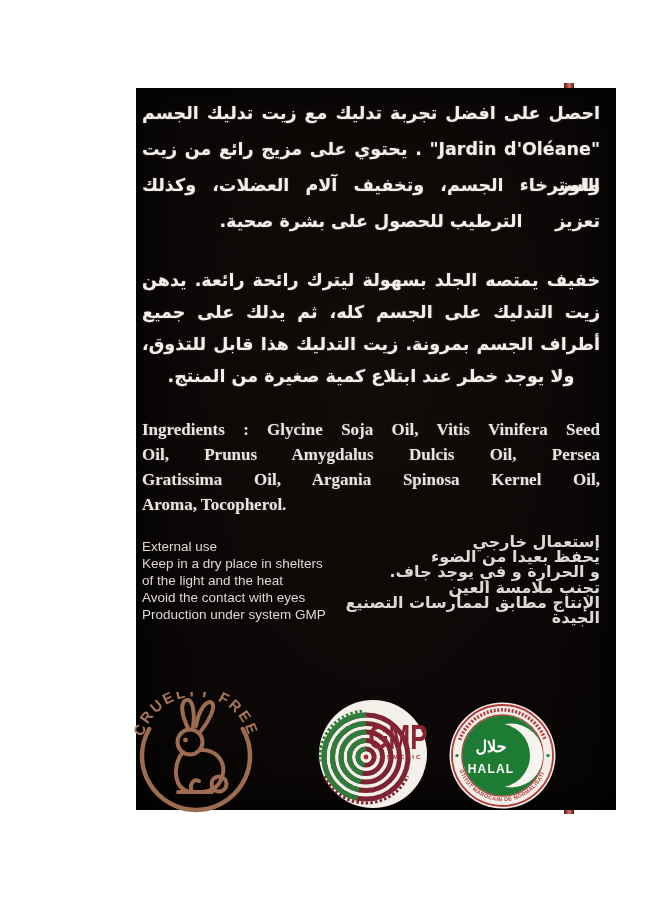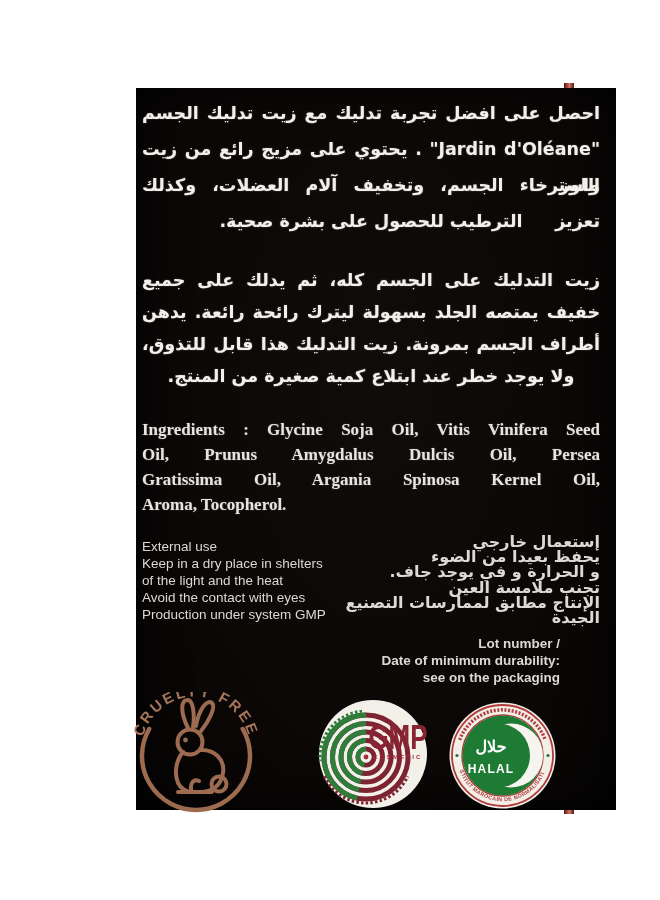--- a/index.html
+++ b/index.html
@@ -60,22 +60,22 @@
 <div class="label">
 
   <div class="blk para para1" dir="rtl">
     <span class="line jl">احصل على افضل تجربة تدليك مع زيت تدليك الجسم</span>
     <span class="line jl">"Jardin d'Oléane" . يحتوي على مزيج رائع من زيت اللوز</span>
     <span class="line jl">واسترخاء الجسم، وتخفيف آلام العضلات، وكذلك تعزيز</span>
     <span class="line cl">الترطيب للحصول على بشرة صحية.</span>
   </div>
 
   <div class="blk para para2" dir="rtl">
+    <span class="line jl">خفيف يمتصه الجلد بسهولة ليترك رائحة رائعة. يدهن</span>
     <span class="line jl">زيت التدليك على الجسم كله، ثم يدلك على جميع</span>
-    <span class="line jl">خفيف يمتصه الجلد بسهولة ليترك رائحة رائعة. يدهن</span>
     <span class="line jl">أطراف الجسم بمرونة.  زيت التدليك هذا قابل للتذوق،</span>
     <span class="line cl">ولا يوجد خطر عند ابتلاع كمية صغيرة من المنتج.</span>
   </div>
 
   <div class="blk ing">
     <span class="line jl">Ingredients :  Glycine Soja Oil, Vitis Vinifera Seed</span>
     <span class="line jl">Oil, Prunus Amygdalus Dulcis Oil, Persea</span>
     <span class="line jl">Gratissima Oil, Argania Spinosa Kernel Oil,</span>
     <span class="line ll">Aroma, Tocopherol.</span>
   </div>
@@ -89,25 +89,20 @@
   </div>
 
   <div class="blk ext-ar" dir="rtl">
     <span class="line rl">إستعمال خارجي</span>
     <span class="line rl">يحفظ بعيدا من الضوء</span>
     <span class="line rl">و الحرارة و في يوجد جاف.</span>
     <span class="line rl">تجنب ملامسة العين</span>
     <span class="line rl">الإنتاج مطابق لممارسات التصنيع الجيدة</span>
   </div>
 
-  <div class="blk lot">
-    <span class="line rl">Lot number /</span>
-    <span class="line rl">Date of minimum durability:</span>
-    <span class="line rl">see on the packaging</span>
-  </div>
 
   <svg class="logo logo-cruelty" viewBox="0 0 128 128">
     <path d="M17.2,37 A54,54 0 1 0 110.8,37" fill="none" stroke="#9c6b50" stroke-width="4.5" stroke-linecap="round"></path>
     <path id="cfArc" d="M10,49 A55,55 0 0 1 118,49" fill="none"></path>
     <text font-size="15" font-weight="bold" fill="#a8765a" letter-spacing="2.5">
       <textPath href="#cfArc" startOffset="50%" text-anchor="middle">CRUELTY FREE</textPath>
     </text>
     <g fill="none" stroke="#9c6b50" stroke-width="4" stroke-linecap="round">
       <path d="M56,36 C49,22 48,9 55,8 C61,7 63,22 61,35"></path>
       <path d="M64,34 C67,17 75,7 80,11 C84,15 77,29 69,39"></path>

